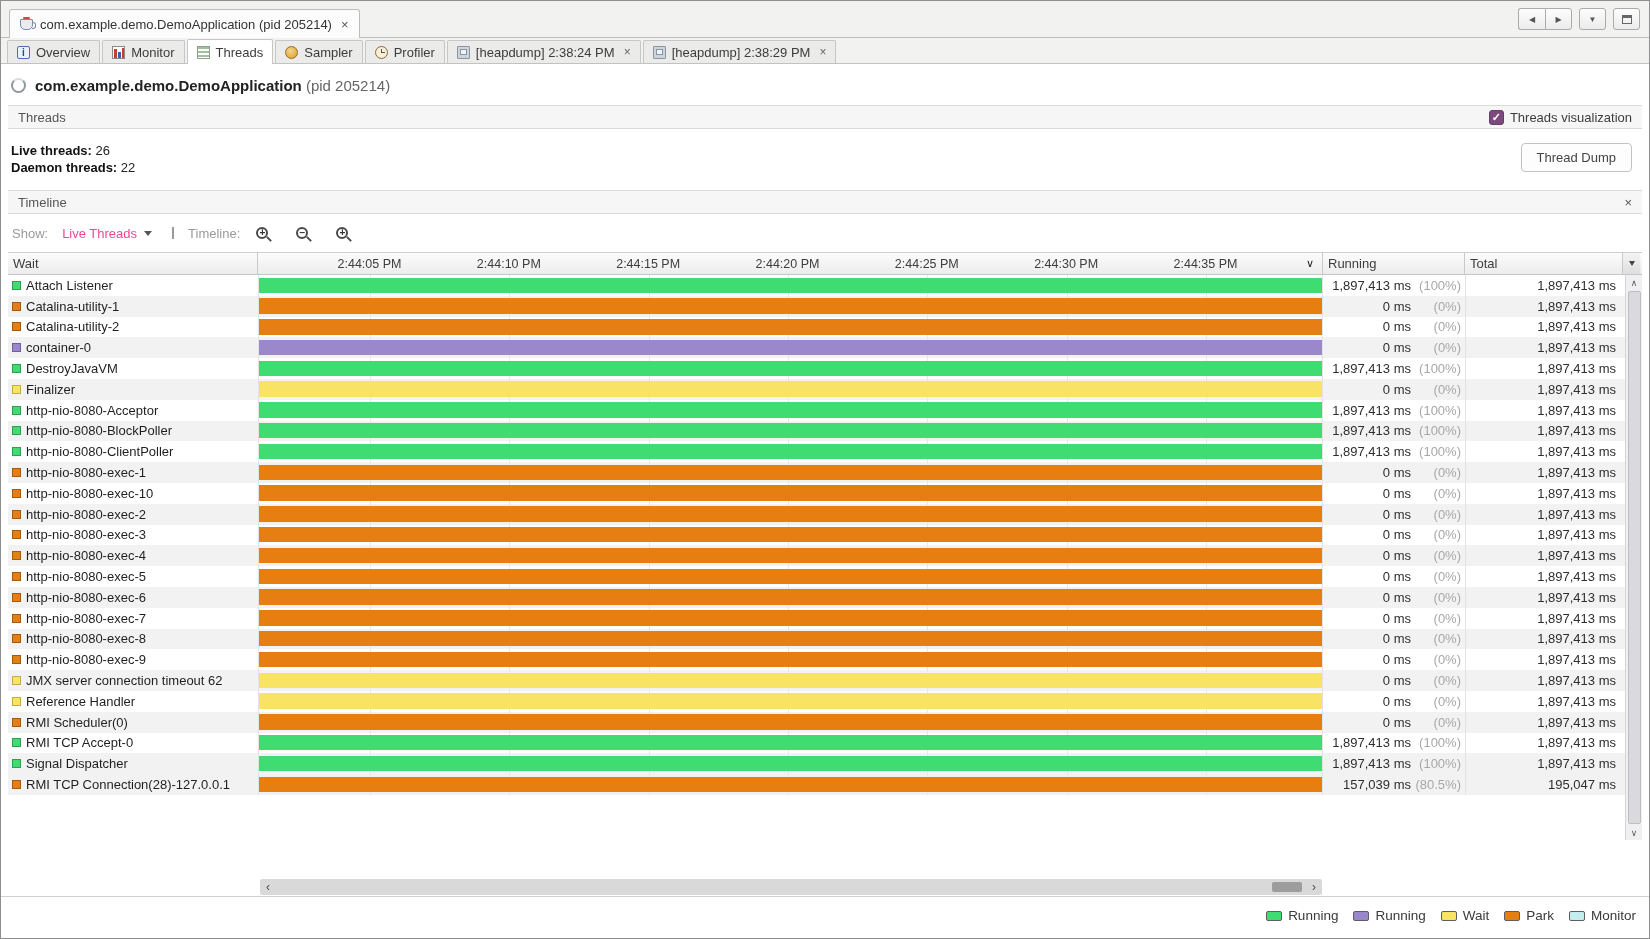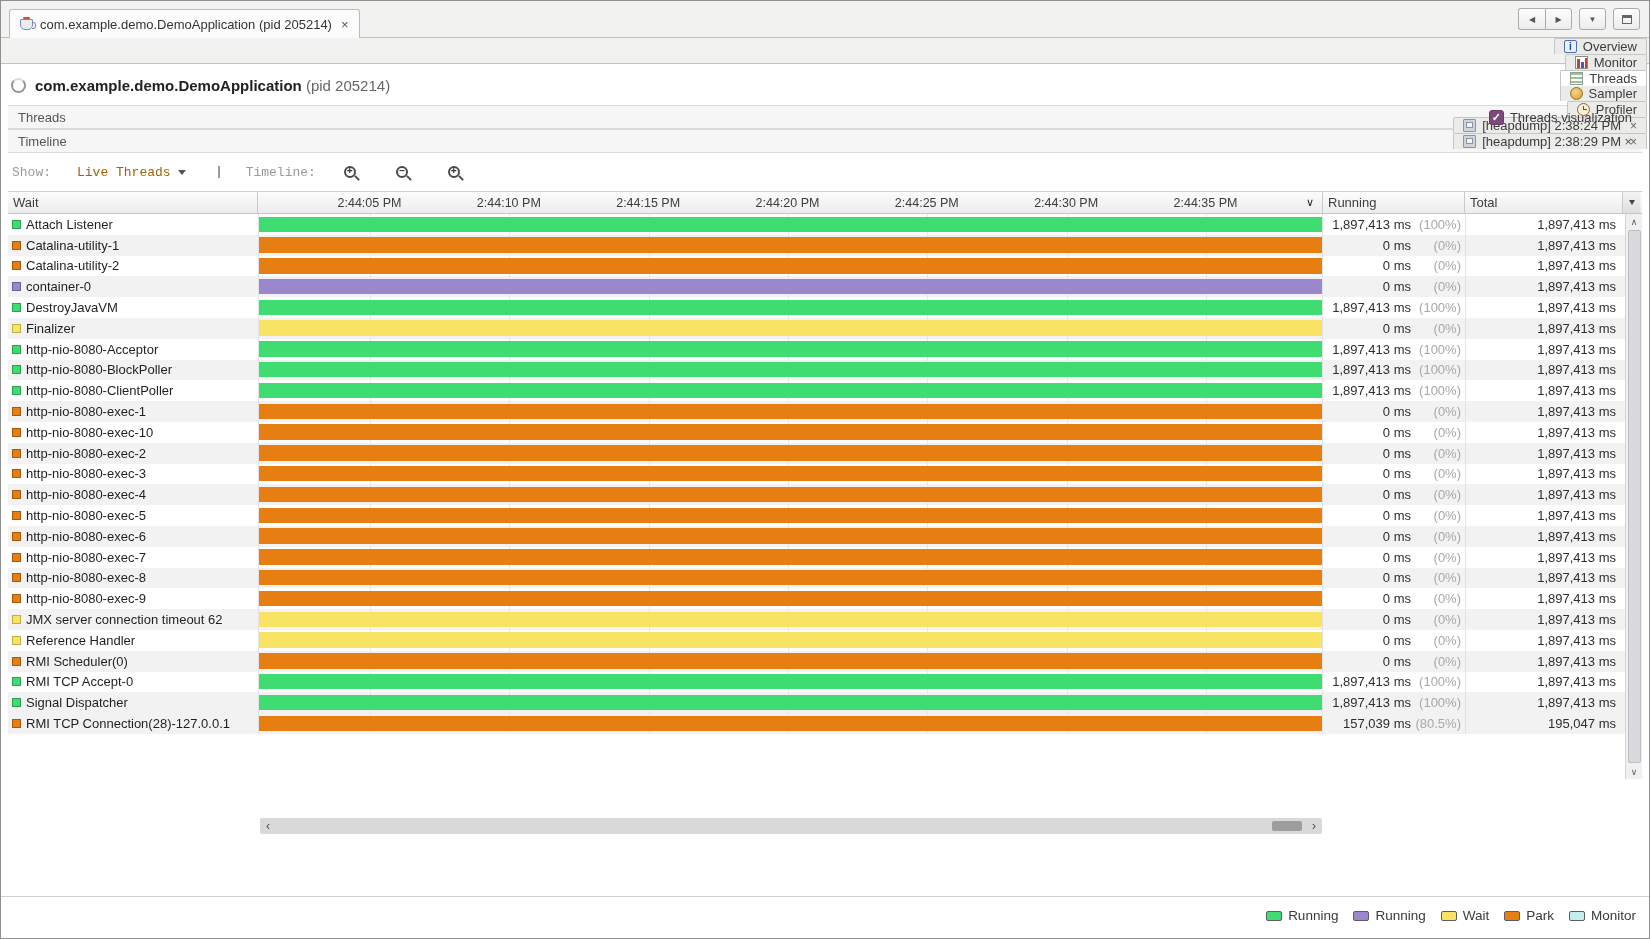--- a/index.html
+++ b/index.html
@@ -25,21 +25,21 @@
   .win-controls { position:absolute; right:9px; top:7px; display:flex; align-items:center; gap:7px; }
   .win-btn { height:22px; min-width:27px; display:flex; align-items:center; justify-content:center;
     background:linear-gradient(#fdfdfd,#ececec); border:1px solid #ababab; border-radius:3px;
     color:#555; font-size:8px; }
   .win-group { display:flex; }
   .win-group .win-btn:first-child { border-radius:3px 0 0 3px; border-right:none; }
   .win-group .win-btn:last-child { border-radius:0 3px 3px 0; }
   .restore-glyph { width:10px; height:9px; border:1px solid #666; border-top-width:3px; }
   
   .sub-tabbar { height:26px; background:#f2f2f1; border-bottom:1px solid #c2c2c2;
-    display:flex; align-items:flex-end; padding-left:6px;flex-direction:column; }
+    display:flex; align-items:flex-end; padding-left:6px; }
   .sub-tab { height:23px; display:flex; align-items:center; gap:6px; padding:0 9px;
     background:#ebebea; border:1px solid #c6c6c6; border-bottom:none; margin-right:2px;
     border-radius:2px 2px 0 0; color:#3c3c3c; white-space:nowrap; }
   .sub-tab.active { background:#fff; height:25px; margin-bottom:-1px; z-index:2; }
   .sub-tab .close { color:#666; margin-left:3px; font-size:12px; }
   .tabicon { width:13px; height:13px; display:inline-block; position:relative; flex:none; }
   .ti-overview { background:#eaf1fb; border:1px solid #4a6fb5; border-radius:2px; }
   .ti-overview::after { content:"i"; position:absolute; inset:0; color:#1c4e9e; font-size:10px;
     font-weight:bold; display:flex; align-items:center; justify-content:center; }
   .ti-monitor { border:1px solid #8a8a8a; background:
@@ -71,23 +71,23 @@
     color:#fff; font-size:11px; font-weight:bold; display:flex; align-items:center; justify-content:center;
     margin-right:6px; }
   .viz-label { color:#3c3c3c; }
   .threads-info { position:relative; padding:13px 3px 14px; }
   .info-line { line-height:17px; color:#222; }
   .info-line b { color:#111; }
   .thread-dump-btn { position:absolute; right:10px; top:14px; padding:6px 15px;
     background:#fdfdfd; border:1px solid #c2c2c2; border-radius:4px; color:#444; font-size:13px; }
   .tl-close { color:#555; font-size:13px; }
   
-  .toolbar { height:38px; display:flex; align-items:center; gap:20px; padding:0 4px;font-family:Liberation Mono, monospace; }
+  .toolbar { height:38px; display:flex; align-items:center; gap:8px; padding:0 4px; }
   .tb-label { color:#9a9a9a; }
-  .dropdown { display:flex; align-items:center; gap:7px; padding:3px 6px; color:#a16207; }
+  .dropdown { display:flex; align-items:center; gap:7px; padding:3px 6px; color:#ec4899; }
   .caret { width:0; height:0; border-left:4px solid transparent; border-right:4px solid transparent;
     border-top:5px solid #555; }
   .tb-sep { width:2px; height:12px; background:#9a9a9a; margin:0 6px; }
   .mag { position:relative; width:12px; height:12px; border:2px solid #4a4a4a; border-radius:50%;
     display:inline-block; margin:0 12px 0 8px; }
   .mag::after { content:""; position:absolute; width:6px; height:2px; background:#4a4a4a;
     right:-6px; bottom:-3px; transform:rotate(45deg); }
   .mag .sign { position:absolute; inset:-1px 0 0 0; display:flex; align-items:center; justify-content:center;
     font-size:10px; font-weight:bold; color:#333; line-height:1; }
   
@@ -207,20 +207,31 @@
     </span>
   </div>
 
   <div class="section-bar">
     <span>Threads</span>
     <span class="spacer"></span>
     <span class="checkbox">✓</span>
     <span class="viz-label">Threads visualization</span>
   </div>
 
+  <div class="threads-info">
+    <div class="info-line">
+      <b>Live threads:</b>
+      <span>26</span>
+    </div>
+    <div class="info-line">
+      <b>Daemon threads:</b>
+      <span>22</span>
+    </div>
+    <button class="thread-dump-btn">Thread Dump</button>
+  </div>
 
   <div class="section-bar">
     <span>Timeline</span>
     <span class="spacer"></span>
     <span class="tl-close">×</span>
   </div>
 
   <div class="toolbar">
     <span class="tb-label">Show:</span>
     <span class="dropdown">

